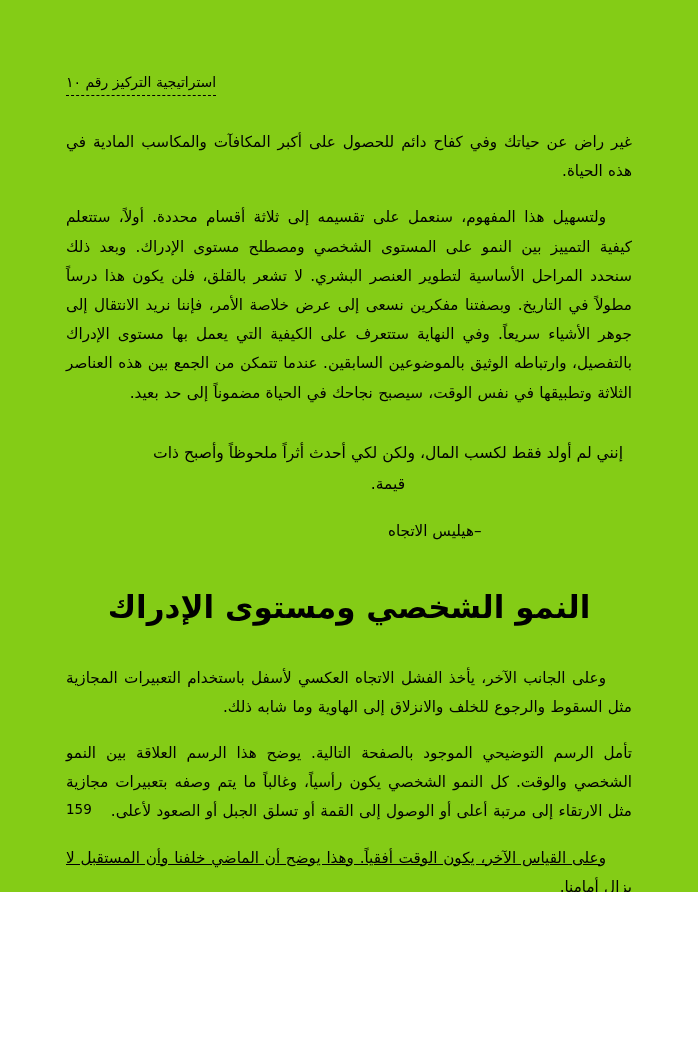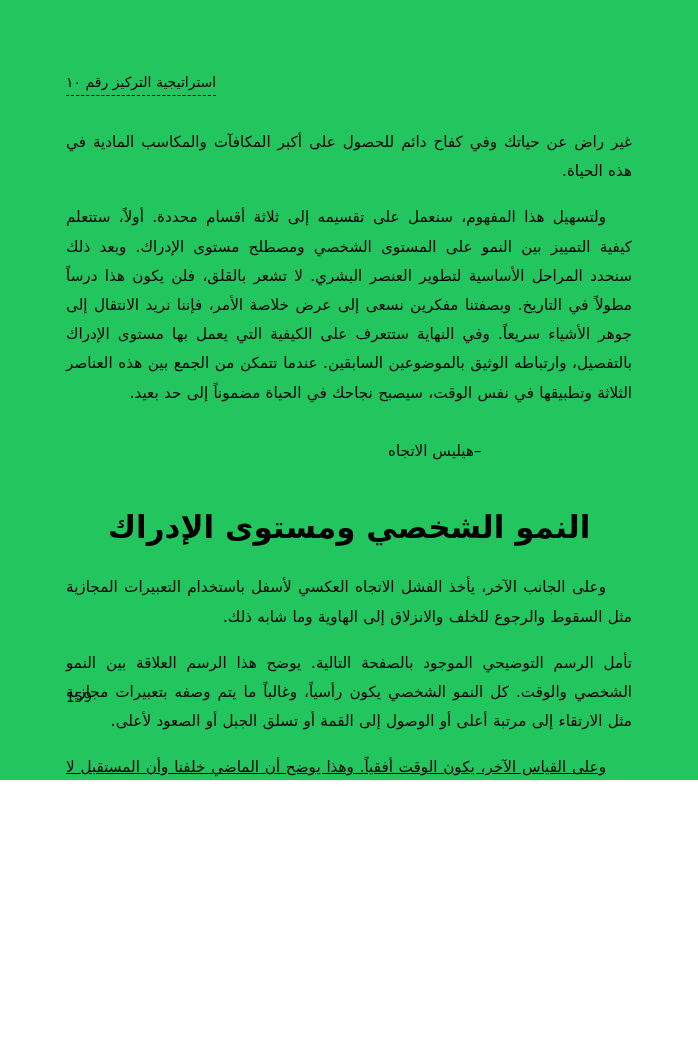--- a/index.html
+++ b/index.html
@@ -5,23 +5,23 @@
 <style>
   html, body {
     margin: 0;
     padding: 0;
     background: #ffffff;
   }
 
   .page {
     position: relative;
     width: 698px;
-    height: 780px;
+    height: 892px;
     margin: 0 auto;
-    background: #22c55e;
+    background: #84cc16;
     overflow: hidden;
     font-family: "DejaVu Sans", "Liberation Sans", sans-serif;
     color: #000000;
     direction: rtl;
   }
 
   
   .running-header {
     position: absolute;
     top: 72px;
@@ -88,21 +88,21 @@
     font-size: 15.2px;
     line-height: 1.8;
     text-align: left;
     padding-left: 322px;
     direction: rtl;
     white-space: nowrap;
   }
 
   
   h1.section-heading {
-    margin: 42px 0 26px 0;
+    margin: 42px 0 36px 0;
     font-size: 31px;
     font-weight: bold;
     line-height: 1.3;
     text-align: center;
     direction: rtl;
     letter-spacing: 0px;
   }
 
   
   .folio {
@@ -123,20 +123,21 @@
     <span class="running-header-inner">استراتيجية التركيز رقم ١٠</span>
   </div>
 
   <div class="content">
 
     <p class="body-par">غير راض عن حياتك وفي كفاح دائم للحصول على أكبر المكافآت والمكاسب المادية في هذه الحياة.</p>
 
     <p class="body-par indented">ولتسهيل هذا المفهوم، سنعمل على تقسيمه إلى ثلاثة أقسام محددة. أولاً، ستتعلم كيفية التمييز بين النمو على المستوى الشخصي ومصطلح مستوى الإدراك. وبعد ذلك سنحدد المراحل الأساسية لتطوير العنصر البشري. لا تشعر بالقلق، فلن يكون هذا درساً مطولاً في التاريخ. وبصفتنا مفكرين نسعى إلى عرض خلاصة الأمر، فإننا نريد الانتقال إلى جوهر الأشياء سريعاً. وفي النهاية ستتعرف على الكيفية التي يعمل بها مستوى الإدراك بالتفصيل، وارتباطه الوثيق بالموضوعين السابقين. عندما تتمكن من الجمع بين هذه العناصر الثلاثة وتطبيقها في نفس الوقت، سيصبح نجاحك في الحياة مضموناً إلى حد بعيد.</p>
 
     <div class="quote-block">
+      <p class="quote-text">إنني لم أولد فقط لكسب المال، ولكن لكي أحدث أثراً ملحوظاً وأصبح ذات قيمة.</p>
       <p class="quote-attribution">–هيليس الاتجاه</p>
     </div>
 
     <h1 class="section-heading">النمو الشخصي ومستوى الإدراك</h1>
 
     <p class="body-par indented">وعلى الجانب الآخر، يأخذ الفشل الاتجاه العكسي لأسفل باستخدام التعبيرات المجازية مثل السقوط والرجوع للخلف والانزلاق إلى الهاوية وما شابه ذلك.</p>
 
     <p class="body-par">تأمل الرسم التوضيحي الموجود بالصفحة التالية. يوضح هذا الرسم العلاقة بين النمو الشخصي والوقت. كل النمو الشخصي يكون رأسياً، وغالباً ما يتم وصفه بتعبيرات مجازية مثل الارتقاء إلى مرتبة أعلى أو الوصول إلى القمة أو تسلق الجبل أو الصعود لأعلى.</p>
 
     <p class="body-par indented last-in-block">وعلى القياس الآخر، يكون الوقت أفقياً. وهذا يوضح أن الماضي خلفنا وأن المستقبل لا يزال أمامنا.</p>

